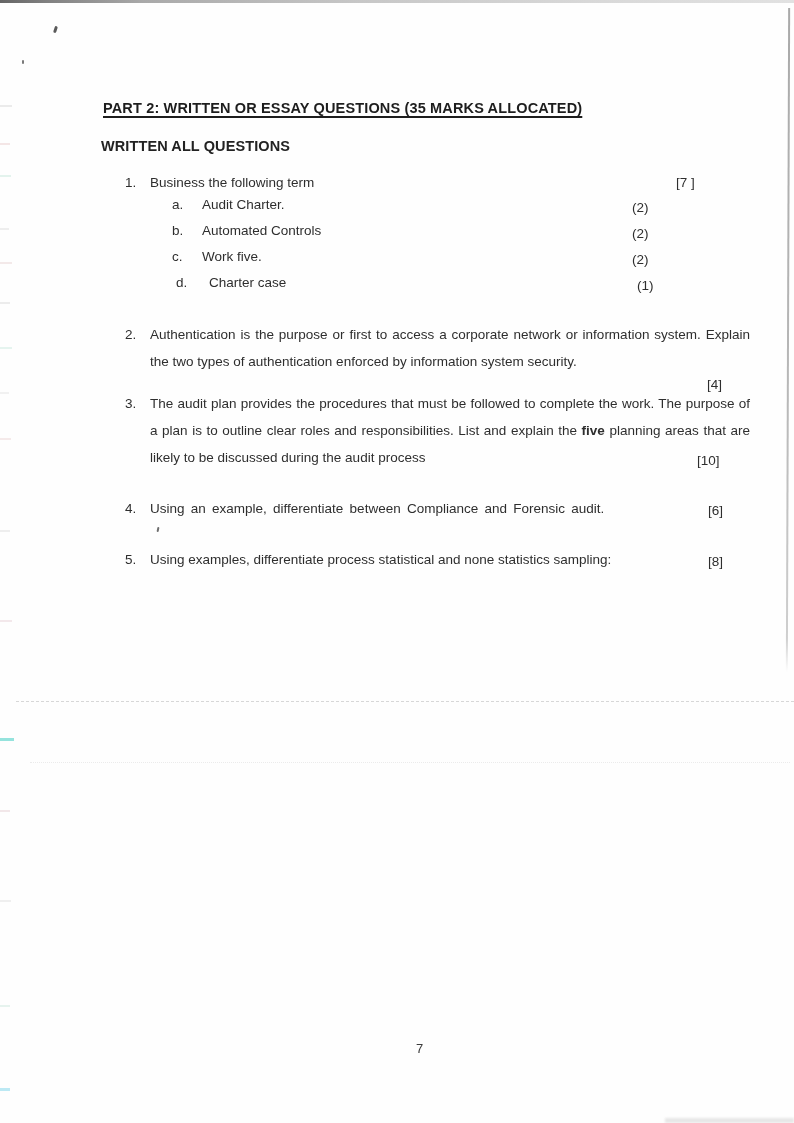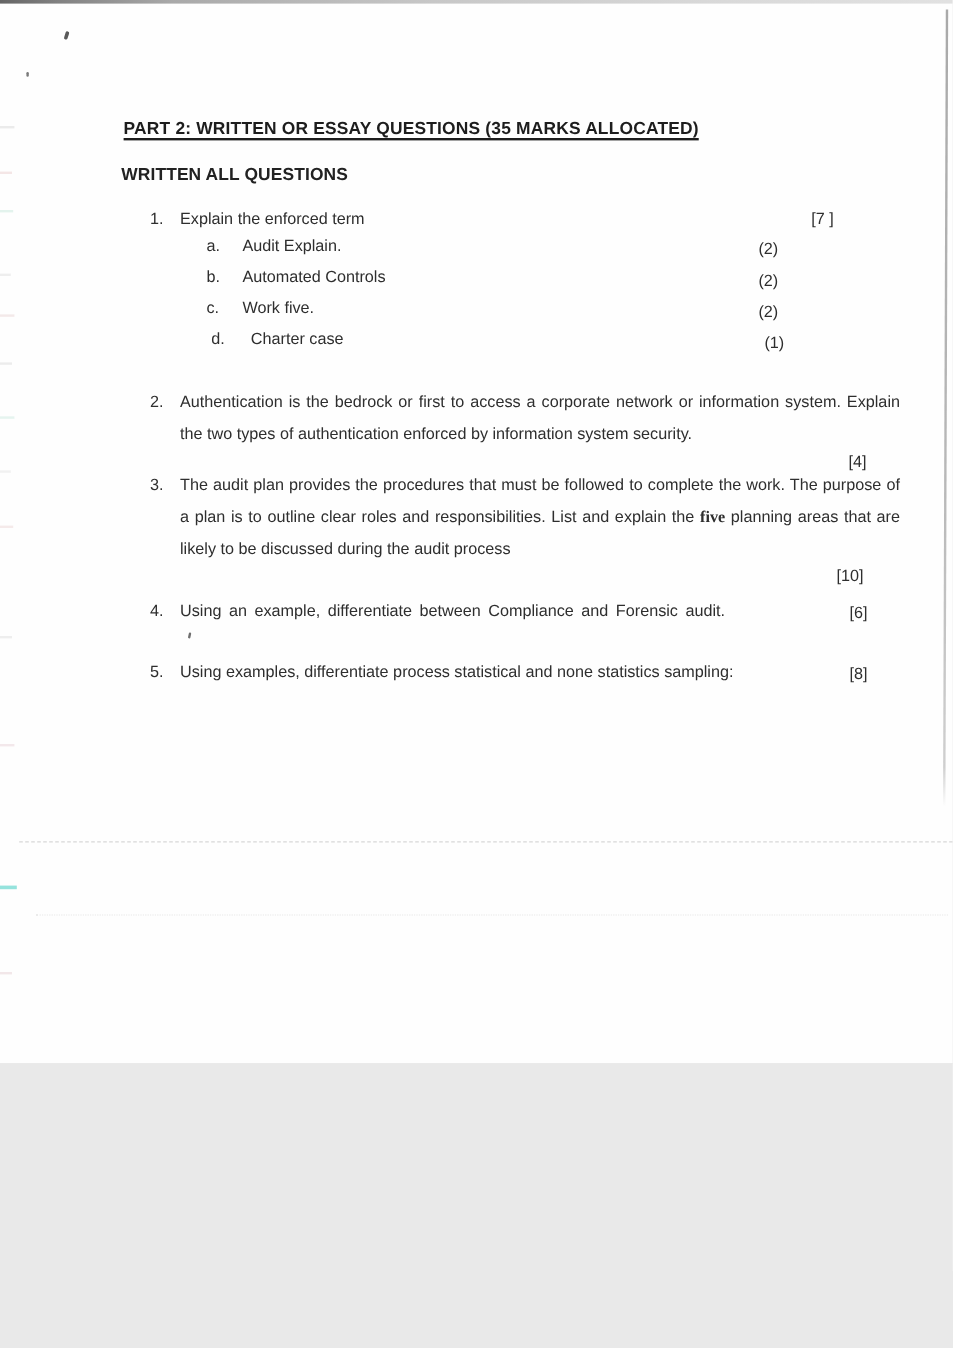--- a/index.html
+++ b/index.html
@@ -1,17 +1,17 @@
 <!DOCTYPE html>
 <html><head>
 <meta charset="utf-8">
 <style>
   html,body { margin:0; padding:0; background:#e9e9e9; }
   .page {
-    position:relative; width:794px; height:886px; margin:0 auto;
+    position:relative; width:794px; height:1123px; margin:0 auto;
     background:#fefefe; overflow:hidden;
     font-family:"Liberation Sans", sans-serif; color:#2b2b2b;
   }
 
   
   .heading {
     position:absolute; left:103px; top:100px;
     font-size:14.5px; font-weight:bold; color:#1d1d1d;
     letter-spacing:0.15px;
     text-decoration:underline; text-decoration-thickness:1.5px; text-underline-offset:3px;
@@ -39,25 +39,25 @@
   .subrow:nth-child(4) .sletter { padding-left:4px; }
   .subrow:nth-child(4) .stext   { padding-left:3px; }
 
   .mark { position:absolute; font-size:13.5px; line-height:1.15; color:#2e2e2e; white-space:pre; }
   .mk-q1 { left:676px; top:175px; }
   .mk-a  { left:632px; top:200px; }
   .mk-b  { left:632px; top:226px; }
   .mk-c  { left:632px; top:252px; }
   .mk-d  { left:637px; top:278px; }
   .mk-q2 { left:707px; top:377px; }
-  .mk-q3 { left:697px; top:472px; }
+  .mk-q3 { left:697px; top:453px; }
   .mk-q4 { left:708px; top:503px; }
   .mk-q5 { left:708px; top:554px; }
 
-  .bold { font-weight:bold;font-family:Liberation Serif, serif; }
+  .bold { font-weight:bold; }
 
   .pagenum { position:absolute; left:416px; top:1041px; font-size:13px; color:#3c3c3c; }
 
   
   .a-top {
     position:absolute; left:0; top:0; width:794px; height:3px;
     background:linear-gradient(90deg,#4a4a4a 0%,#6b6b6b 6%,#9a9a9a 18%,#bdbdbd 45%,#d2d2d2 75%,#dcdcdc 100%);
     opacity:0.85;
   }
   .a-right {
@@ -103,28 +103,28 @@
   <div class="ltick" style="top:620px;width:12px;background:#efe0e4;"></div>
   <div class="ltick" style="top:810px;width:10px;background:#eddfe2;"></div>
   <div class="ltick" style="top:900px;width:11px;background:#e9e9e9;"></div>
   <div class="ltick" style="top:1005px;width:10px;background:#ddefe8;"></div>
 
   <div class="heading">PART 2: WRITTEN OR ESSAY QUESTIONS (35 MARKS ALLOCATED)</div>
   <div class="instruction">WRITTEN ALL QUESTIONS</div>
 
   <div class="qrow q1">
     <span class="qnum">1.</span>
-    <span class="qtext">Explain the enforced term</span>
+    <span class="qtext">Business the following term</span>
   </div>
   <span class="mark mk-q1">[7 ]</span>
 
   <div class="subs">
     <div class="subrow">
       <span class="sletter">a.</span>
-      <span class="stext">Audit Explain.</span>
+      <span class="stext">Audit Charter.</span>
     </div>
     <div class="subrow">
       <span class="sletter">b.</span>
       <span class="stext">Automated Controls</span>
     </div>
     <div class="subrow">
       <span class="sletter">c.</span>
       <span class="stext">Work five.</span>
     </div>
     <div class="subrow">
@@ -132,21 +132,21 @@
       <span class="stext">Charter case</span>
     </div>
   </div>
   <span class="mark mk-a">(2)</span>
   <span class="mark mk-b">(2)</span>
   <span class="mark mk-c">(2)</span>
   <span class="mark mk-d">(1)</span>
 
   <div class="qrow q2">
     <span class="qnum">2.</span>
-    <span class="qtext just">Authentication is the bedrock or first to access a corporate network or information system. Explain the two types of authentication enforced by information system security.</span>
+    <span class="qtext just">Authentication is the purpose or first to access a corporate network or information system. Explain the two types of authentication enforced by information system security.</span>
   </div>
   <span class="mark mk-q2">[4]</span>
 
   <div class="qrow q3">
     <span class="qnum">3.</span>
     <span class="qtext just"><span>The audit plan provides the procedures that must be followed to complete the work. The purpose of a plan is to outline clear roles and responsibilities. List and explain the </span><span class="bold">five</span><span> planning areas that are likely to be discussed during the audit process</span></span>
   </div>
   <span class="mark mk-q3">[10]</span>
 
   <div class="qrow q4">

